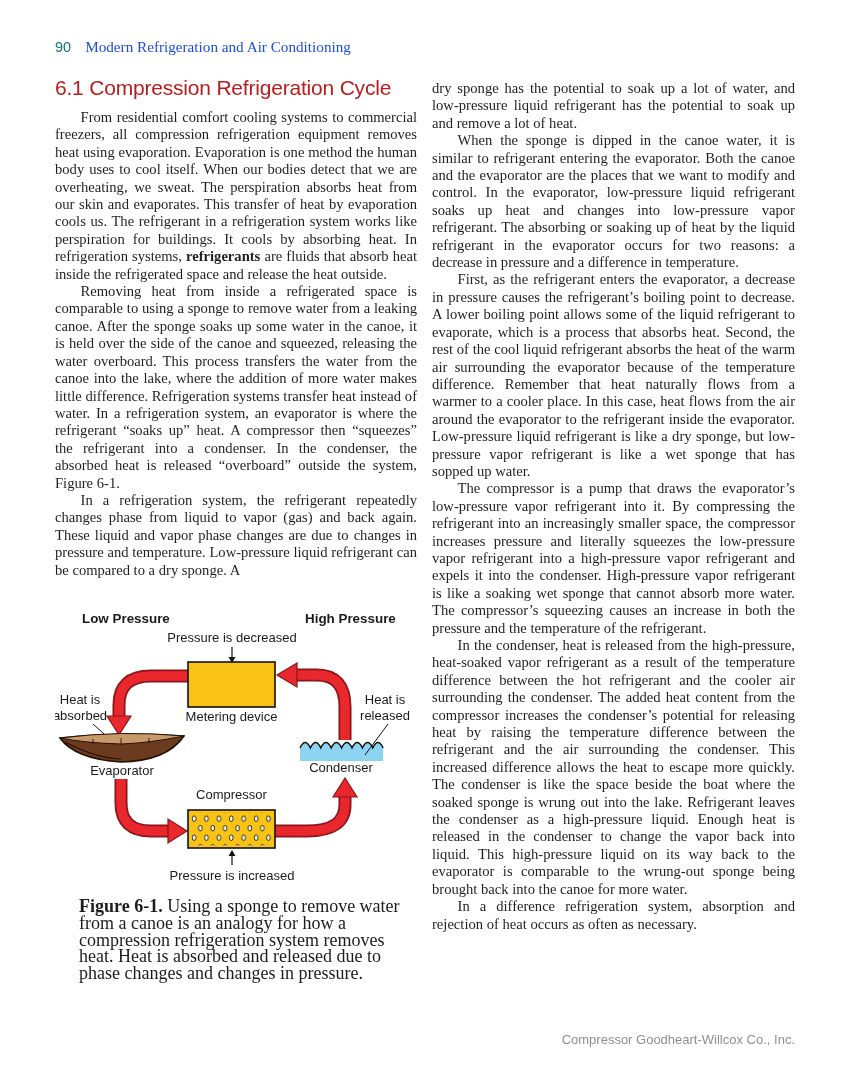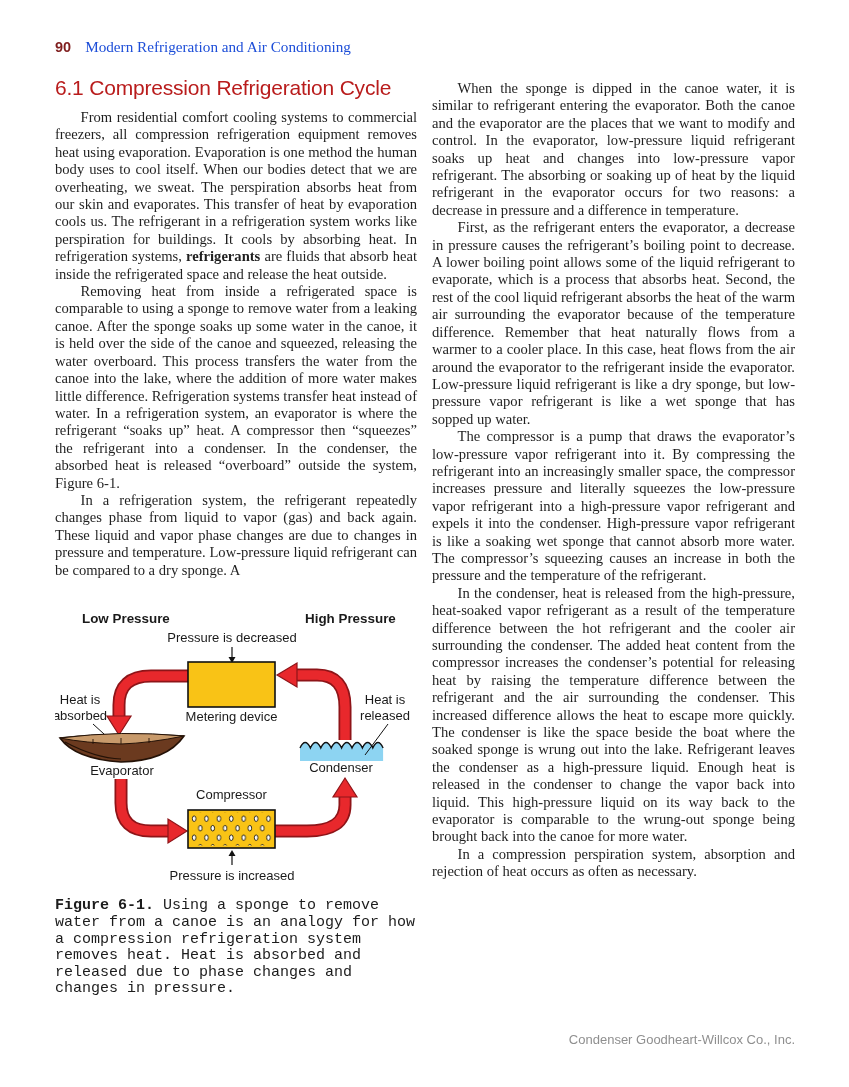--- a/index.html
+++ b/index.html
@@ -1,36 +1,36 @@
 <!DOCTYPE html>
 <html><head>
 <meta charset="utf-8">
 <style>
   html,body{margin:0;padding:0;background:#e9e9e9;}
   .page{position:relative;width:849px;height:1087px;background:#ffffff;overflow:hidden;
         font-family:"Liberation Serif", serif;color:#1f1f1f;}
   .running-head{position:absolute;left:55px;top:38px;width:600px;white-space:nowrap;}
-  .page-num{font-family:"Liberation Sans", sans-serif;font-weight:bold;font-size:14.5px;color:#7f1d1d;}
+  .page-num{font-family:"Liberation Sans", sans-serif;font-weight:normal;font-size:14.5px;color:#0f766e;}
   .book-title{font-size:15.2px;margin-left:14px;color:#1d4ed8;}
   .col{position:absolute;top:76px;text-align:justify;font-size:14.6px;line-height:17.4px;}
   .col-left{left:55px;width:362px;}
   .col-right{left:432px;top:80px;width:363px;}
   h1.section{font-family:"Liberation Sans", sans-serif;font-weight:400;font-size:21px;
              line-height:24px;margin:0 0 9px 0;color:#b91c1c;letter-spacing:-0.2px;text-align:left;}
   p.body{margin:0;}
   p.indent{text-indent:1.75em;}
   .run-n{}
   .run-b{font-weight:normal;}
   .run-i{}
   .run-bi{font-weight:bold;}
   .figure-block{margin-top:30px;}
   .fig-credit{font-family:"Liberation Sans", sans-serif;font-style:italic;font-size:11px;
               color:#222;text-align:right;margin-top:2px;}
-  .fig-caption{font-family:Liberation Mono, monospace;font-size:15px;line-height:16.6px;
-               color:#1c1c1c;text-align:left;margin-top:9px;}
+  .fig-caption{font-family:Liberation Serif, serif;font-size:18px;line-height:16.6px;
+               color:#1c1c1c;text-align:left;margin-top:9px;margin-left:24px;}
   .fig-caption .cap-label{font-weight:bold;}
   .copyright{position:absolute;left:432px;top:1032px;width:363px;text-align:right;
              font-family:"Liberation Sans", sans-serif;font-size:13px;color:#8f8f8f;}
   svg text{font-family:"Liberation Sans", sans-serif;font-size:13px;fill:#1a1a1a;}
   svg text.bold{font-weight:bold;font-size:13.4px;}
 </style>
 </head>
 <body>
 
 <div class="page">
@@ -124,22 +124,23 @@
 
 
       <div class="fig-caption">
         <span class="cap-label">Figure 6-1.</span>
         <span>Using a sponge to remove water from a canoe is an analogy for how a compression refrigeration system removes heat. Heat is absorbed and released due to phase changes and changes in pressure.</span>
       </div>
     </div>
   </div>
 
   <div class="col col-right">
+    <p class="body"><span class="run-n">dry sponge has the potential to soak up a lot of water, and low-pressure liquid refrigerant has the potential to soak up and remove a lot of heat.</span></p>
     <p class="body indent"><span class="run-n">When the sponge is dipped in the canoe water, it is similar to refrigerant entering the evaporator. Both the canoe and the evaporator are the places that we want to modify and control. In the evaporator, low-pressure liquid refrigerant soaks up heat and changes into low-pressure vapor refrigerant. The absorbing or soaking up of heat by the liquid refrigerant in the evaporator occurs for two reasons: a decrease in pressure and a difference in temperature.</span></p>
     <p class="body indent"><span class="run-n">First, as the refrigerant enters the evaporator, a decrease in pressure causes the refrigerant’s boiling point to decrease. A lower boiling point allows some of the liquid refrigerant to evaporate, which is a process that absorbs heat. Second, the rest of the cool liquid refrigerant absorbs the heat of the warm air surrounding the evaporator because of the temperature difference. Remember that heat naturally flows from a warmer to a cooler place. In this case, heat flows from the air around the evaporator to the refrigerant inside the evaporator. </span><span class="run-i">Low-pressure liquid</span><span class="run-n"> refrigerant is like a dry sponge, but </span><span class="run-i">low-pressure vapor</span><span class="run-n"> refrigerant is like a wet sponge that has sopped up water.</span></p>
     <p class="body indent"><span class="run-n">The compressor is a pump that draws the evaporator’s low-pressure vapor refrigerant into it. By compressing the refrigerant into an increasingly smaller space, the compressor increases pressure and literally squeezes the low-pressure vapor refrigerant into a high-pressure vapor refrigerant and expels it into the condenser. </span><span class="run-i">High-pressure vapor</span><span class="run-n"> refrigerant is like a soaking wet sponge that cannot absorb more water. The compressor’s squeezing causes an increase in both the pressure and the temperature of the refrigerant.</span></p>
     <p class="body indent"><span class="run-n">In the condenser, heat is released from the high-pressure, heat-soaked vapor refrigerant as a result of the temperature difference between the hot refrigerant and the cooler air surrounding the condenser. The added heat content from the compressor increases the condenser’s potential for releasing heat by raising the temperature difference between the refrigerant and the air surrounding the condenser. This increased difference allows the heat to escape more quickly. The condenser is like the space beside the boat where the soaked sponge is wrung out into the lake. Refrigerant leaves the condenser as a </span><span class="run-i">high-pressure liquid</span><span class="run-n">. Enough heat is released in the condenser to change the vapor back into liquid. This high-pressure liquid on its way back to the evaporator is comparable to the wrung-out sponge being brought back into the canoe for more water.</span></p>
-    <p class="body indent"><span class="run-n">In a compression perspiration system, absorption and rejection of heat occurs as often as necessary.</span></p>
+    <p class="body indent"><span class="run-n">In a difference refrigeration system, absorption and rejection of heat occurs as often as necessary.</span></p>
   </div>
 
-  <div class="copyright">Condenser Goodheart-Willcox Co., Inc.</div>
+  <div class="copyright">Compressor Goodheart-Willcox Co., Inc.</div>
 
 </div>
 
 </body></html>

